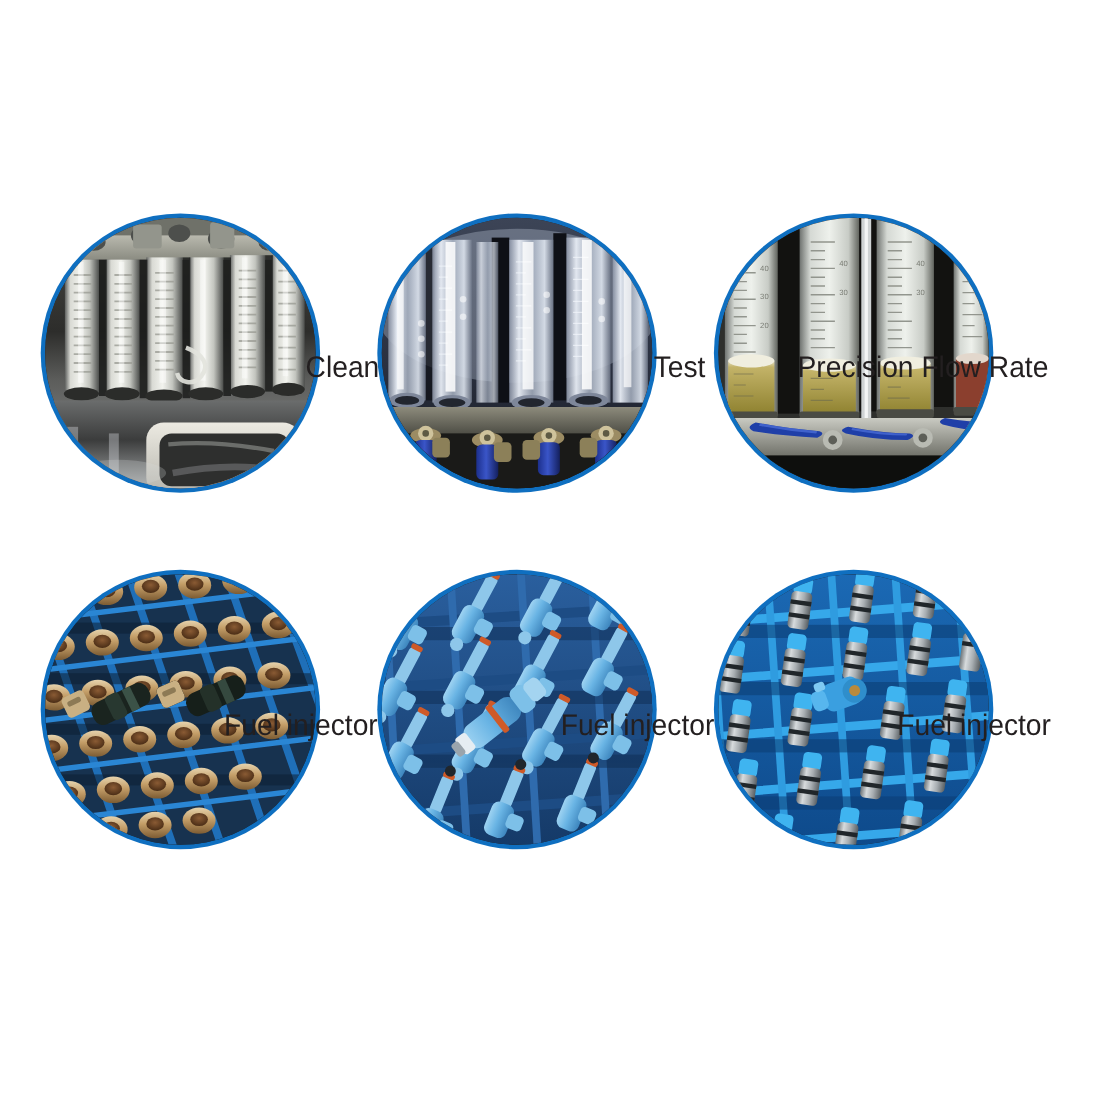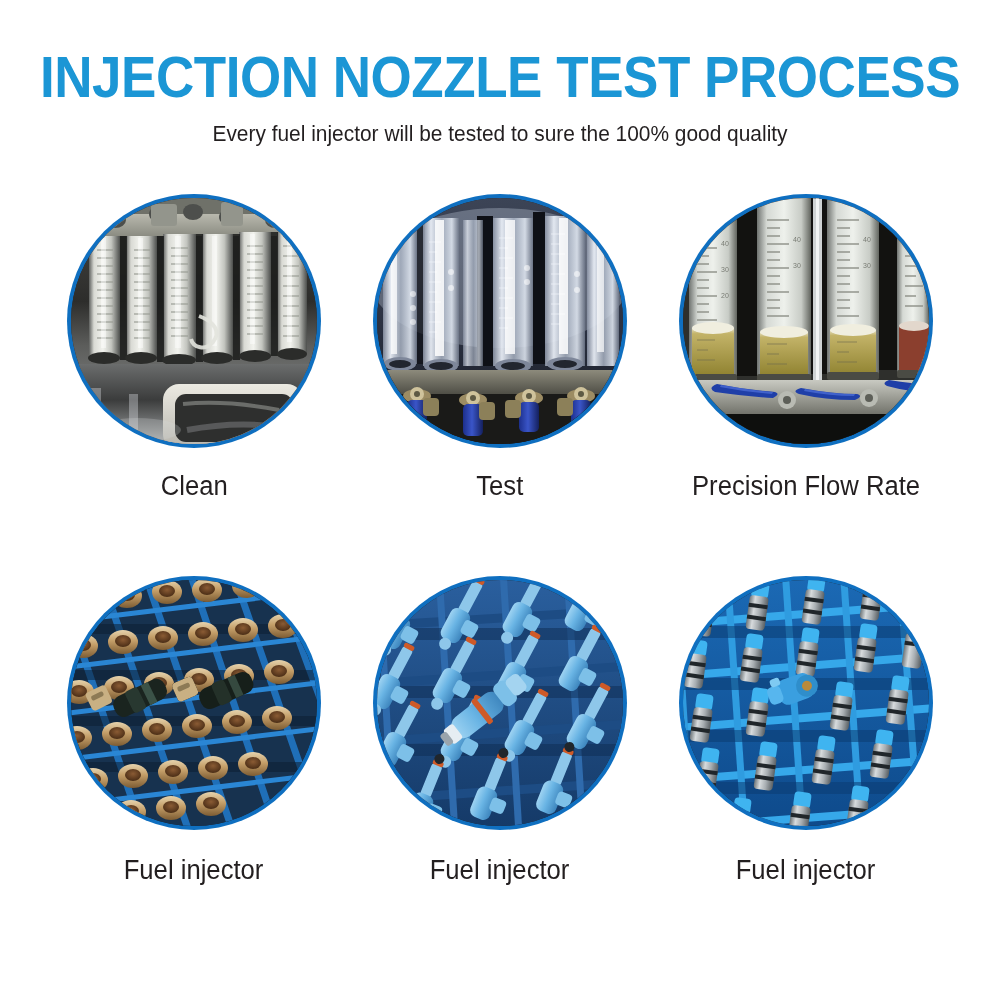--- a/index.html
+++ b/index.html
@@ -64,21 +64,21 @@
   }
   .row {
     display: flex;
     justify-content: center;
     align-items: flex-start;
   }
   .row-2 { margin-top: 78px; align-items: flex-end; }
   .cell {
     width: 306px;
     display: flex;
-    flex-direction: column;
+    flex-direction: row;
     align-items: center;
   }
   .photo-wrap {
     width: 246px;
     height: 246px;
     position: relative;
   }
   .photo {
     position: absolute;
     left: 0; top: 0;
@@ -101,24 +101,20 @@
     transform: scaleX(0.95);
     transform-origin: center center;
   }
   .row-2 .caption { margin-top: 28px; }
 </style>
 </head>
 <body>
 
 <div class="page">
 
-  <div class="header">
-    <div class="main-title">INJECTION NOZZLE TEST PROCESS</div>
-    <div class="subtitle">Every fuel injector will be tested to sure the 100% good quality</div>
-  </div>
 
   <div class="grid">
 
     <div class="row row-1">
 
       <div class="cell">
         <div class="photo-wrap">
           <div class="photo">
             <svg viewBox="0 0 246 246" preserveAspectRatio="xMidYMid slice">
               <defs>

